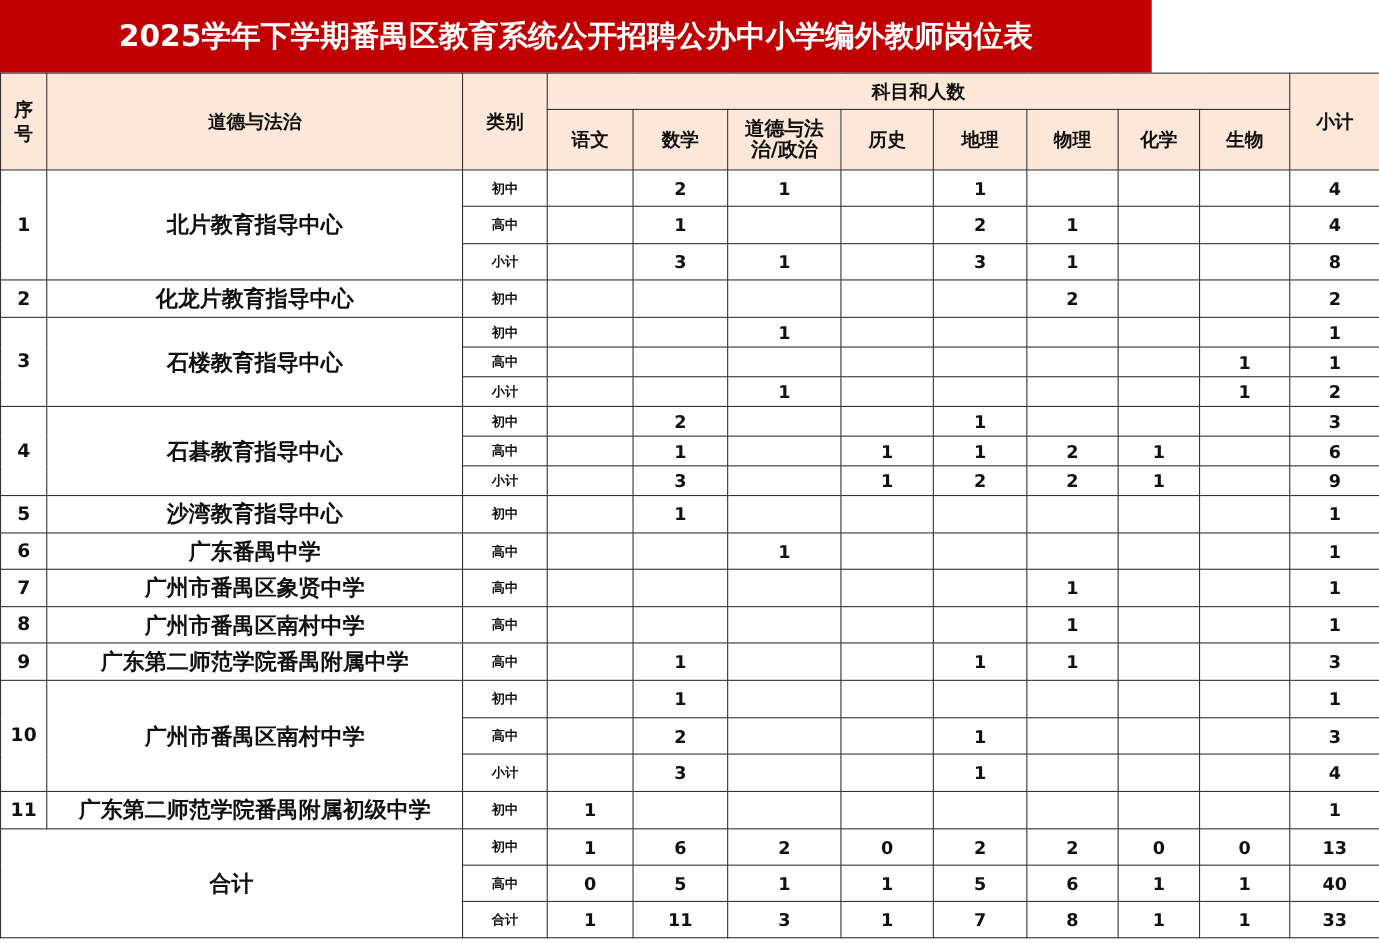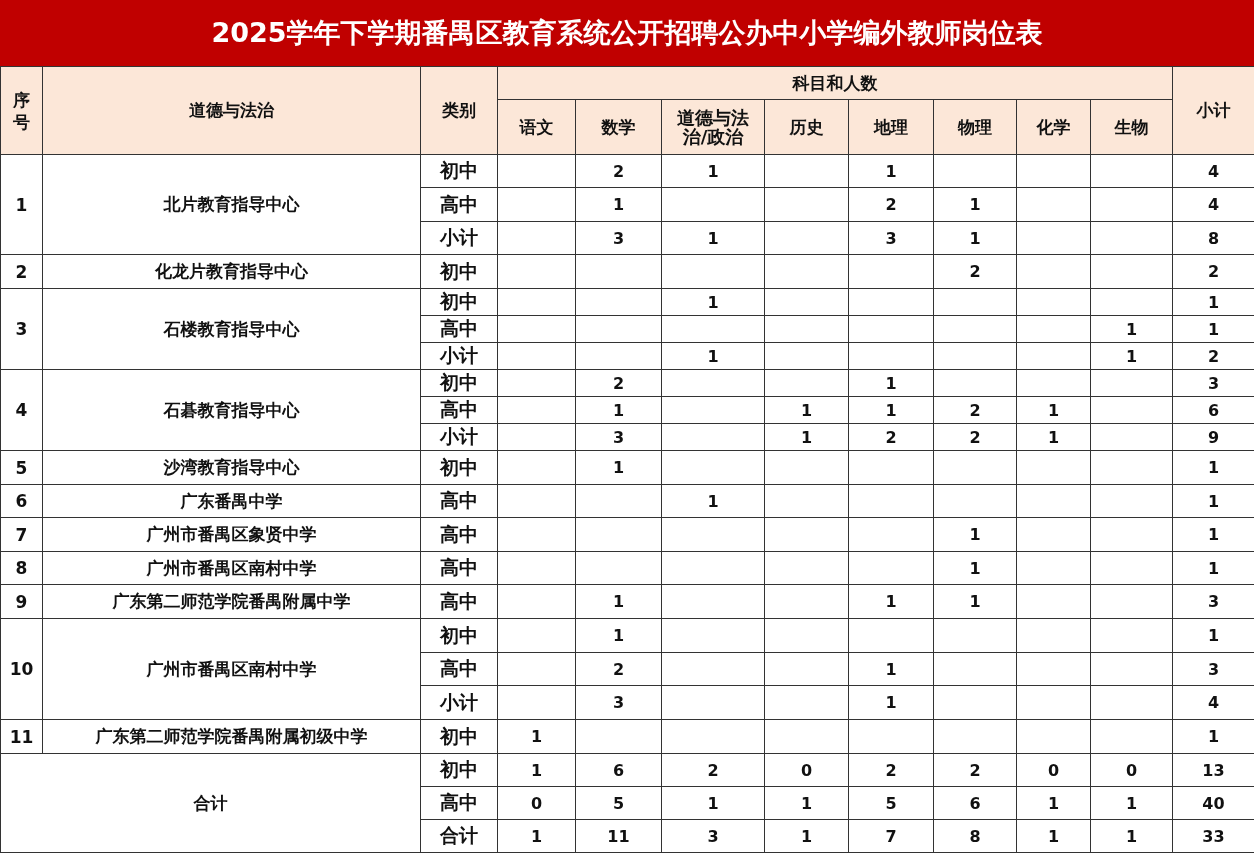--- a/index.html
+++ b/index.html
@@ -1,34 +1,34 @@
 <!DOCTYPE html>
 <html><head>
 <meta charset="utf-8">
 <style>
   html, body { margin:0; padding:0; background:#ffffff; }
   body { width:1254px; height:857px; overflow:hidden; font-family:"DejaVu Sans","Liberation Sans",sans-serif; }
   .title-bar {
-    position:absolute; left:0; top:0; width:1254px; height:66px;
+    position:absolute; left:0; top:0; width:1047px; height:66px;
     background:#c00000; color:#ffffff; font-weight:bold; font-size:27px;
     display:flex; align-items:center; justify-content:center; letter-spacing:0px;
   }
   table.grid {
     position:absolute; left:0; top:66px; border-collapse:collapse; table-layout:fixed;
     width:1254px;
   }
   table.grid td, table.grid th {
     border:1px solid #333333; text-align:center; vertical-align:middle;
     font-weight:bold; color:#111111; padding:0; overflow:hidden; white-space:nowrap;
   }
   table.grid thead th { background:#fce7d8; font-size:17px; }
   table.grid thead th.small { font-size:18px; line-height:19px; white-space:normal; }
   table.grid tbody td { font-size:16px; background:#ffffff; }
-  table.grid tbody td.unit { font-size:17px; }
-  table.grid tbody td.cat { font-size:19px; }
+  table.grid tbody td.unit { font-size:20px; }
+  table.grid tbody td.cat { font-size:12px; }
   table.grid tbody td.seq { font-size:17px; }
 </style>
 </head>
 <body>
 
 <div class="title-bar">2025学年下学期番禺区教育系统公开招聘公办中小学编外教师岗位表</div>
 
 <table class="grid">
   <colgroup>
     <col style="width:42px">

